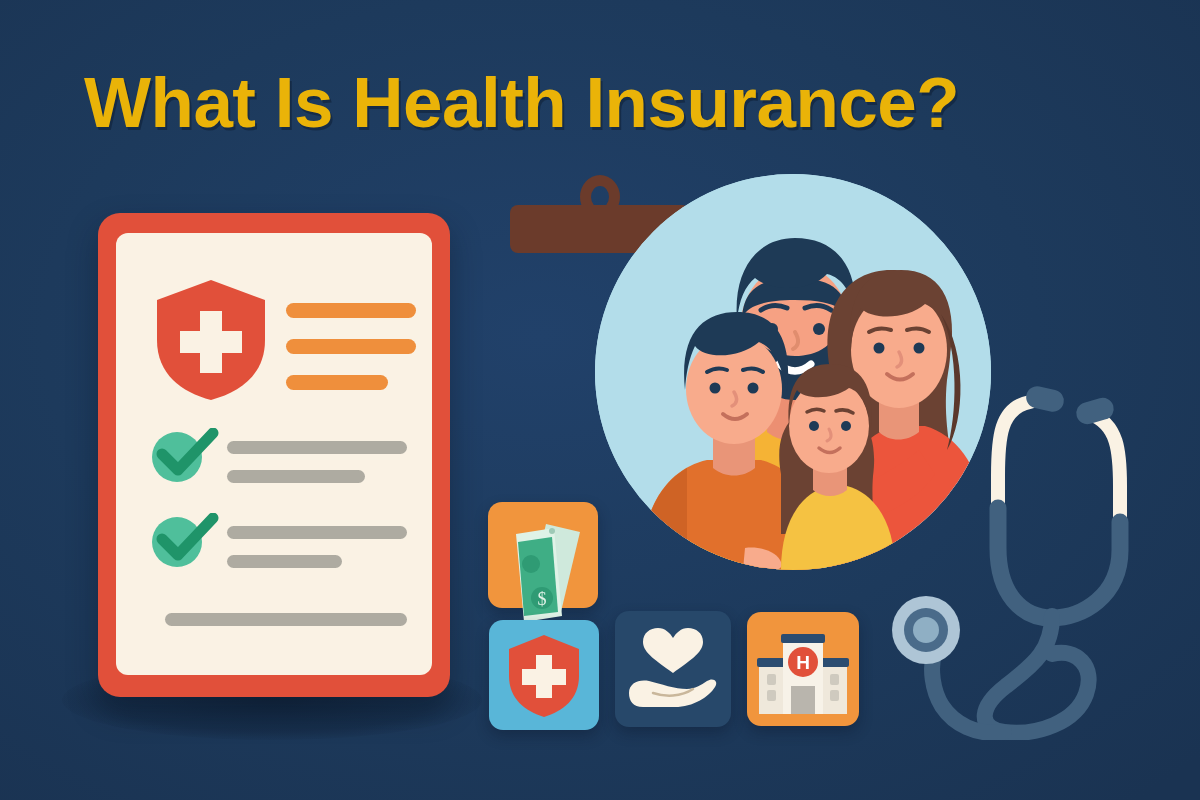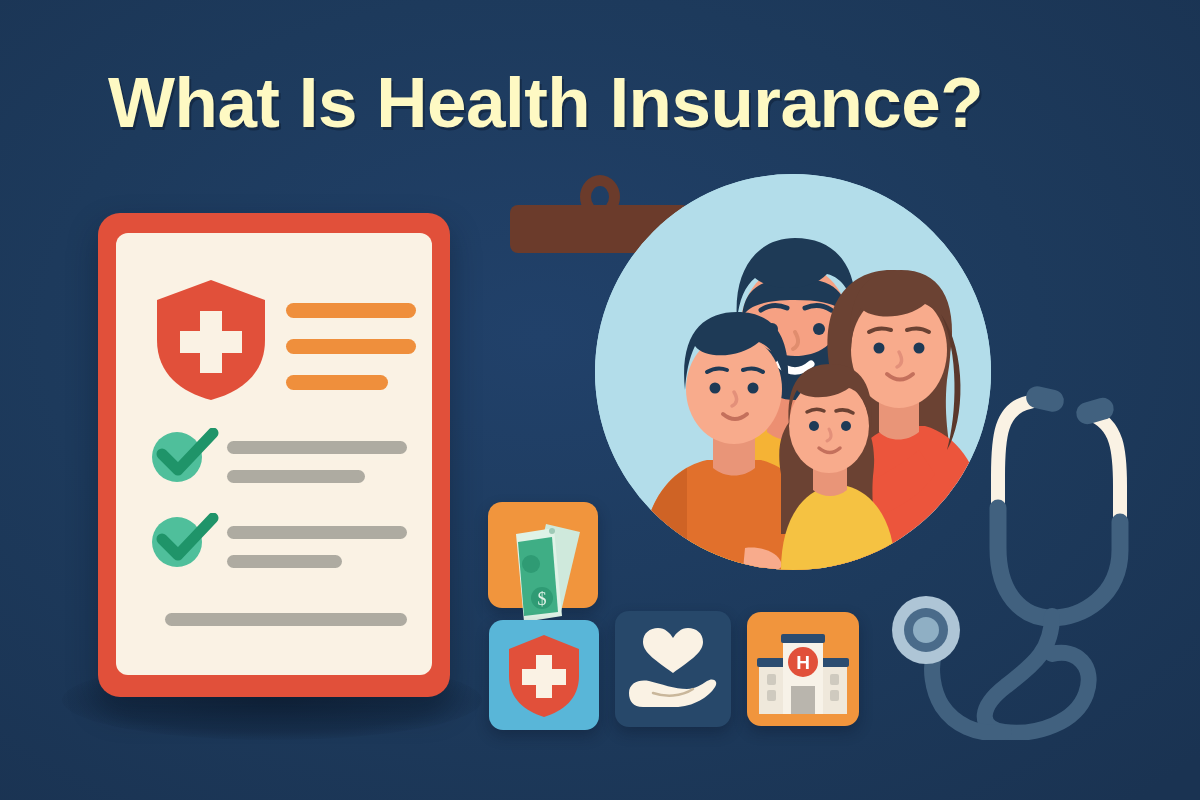--- a/index.html
+++ b/index.html
@@ -18,27 +18,27 @@
   }
   
   .bg-base {
     position: absolute;
     inset: 0;
     background: radial-gradient(ellipse 900px 620px at 45% 42%, #21416a 0%, #1d3a5c 55%, #1a3352 100%);
   }
   
   .title {
     position: absolute;
-    left: 108px;
+    left: 84px;
     top: 62px;
     width: 1000px;
     font-size: 71px;
     font-weight: bold;
     letter-spacing: -0.5px;
-    color: #fef9c3;
+    color: #eab308;
     text-shadow: 2px 3px 0 rgba(10,25,45,0.45);
     white-space: nowrap;
   }
   
   .clip-shadow {
     position: absolute;
     left: 62px;
     top: 660px;
     width: 420px;
     height: 80px;

